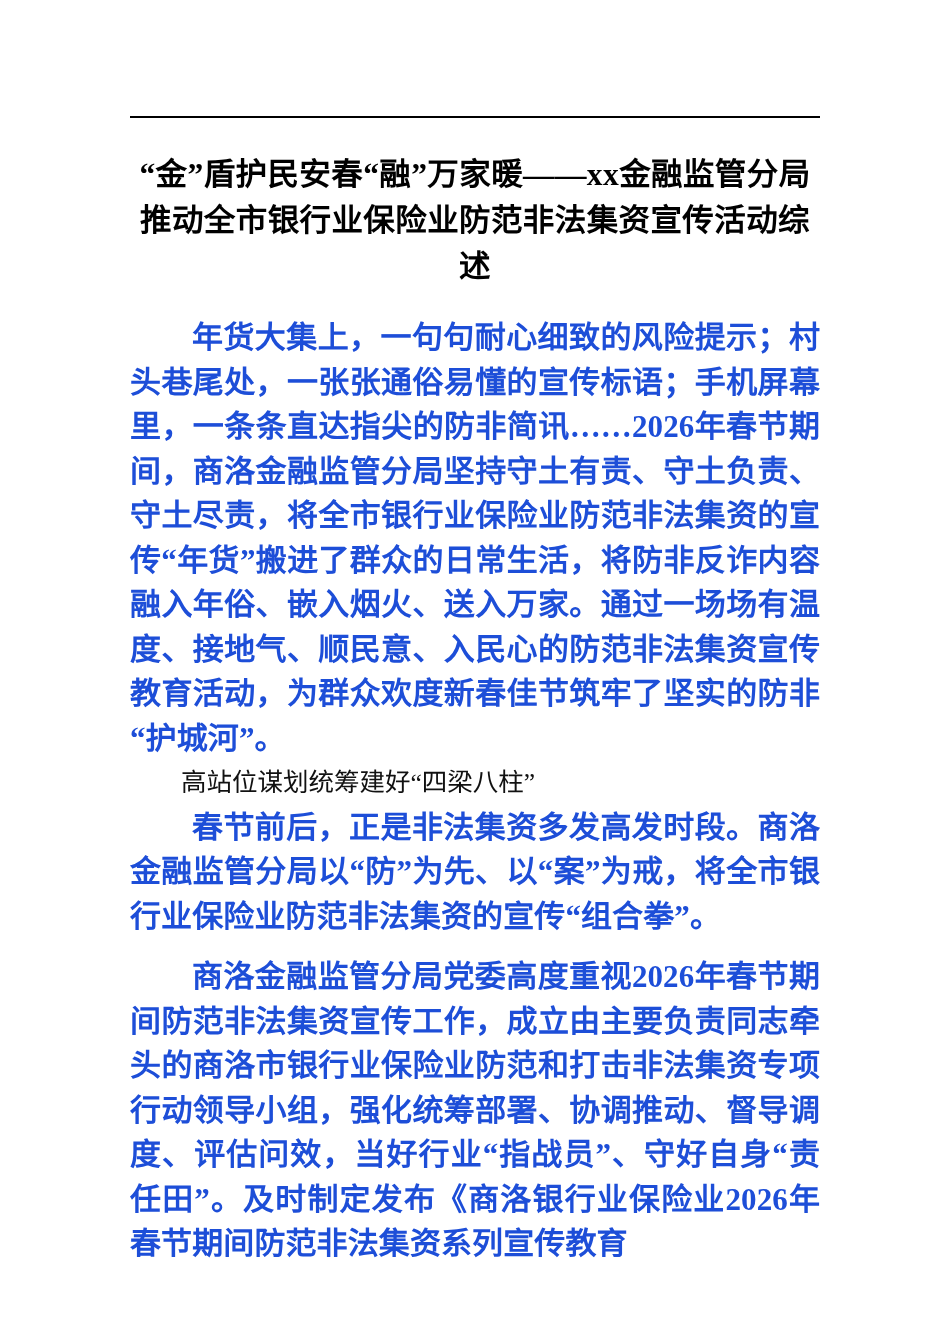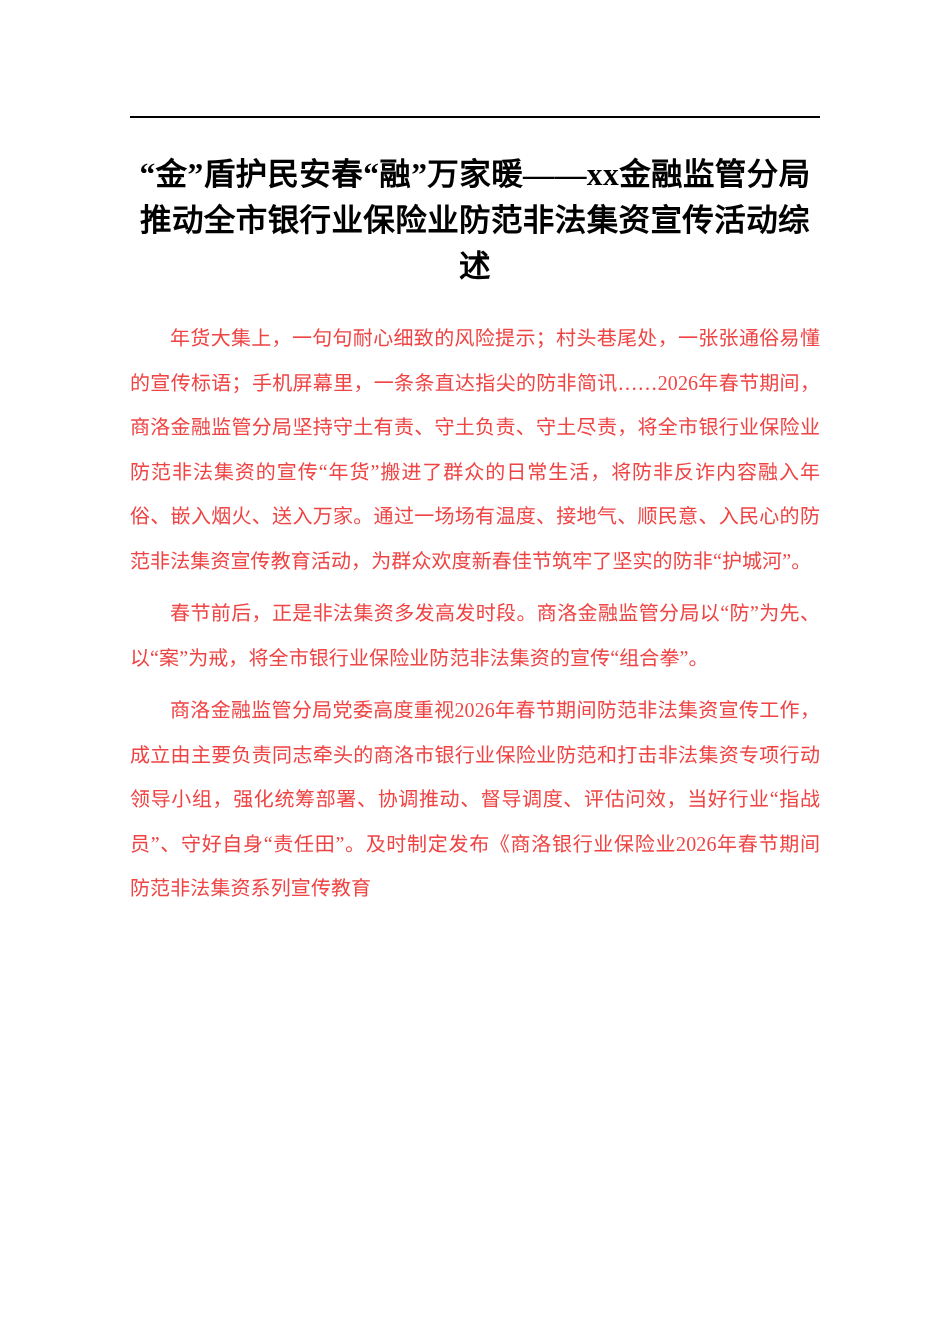--- a/index.html
+++ b/index.html
@@ -53,33 +53,33 @@
     text-align: center;
     letter-spacing: 0.4px;
     margin: 0 0 26px 0;
     word-break: break-all;
     text-align-last: center;
   }
 
   
   .para {
     font-family: "Liberation Serif", "DejaVu Serif", serif;
-    font-weight: normal;
-    font-size: 20px;
+    font-weight: bold;
+    font-size: 31px;
     line-height: 44.5px;
     text-align: justify;
     text-justify: inter-ideograph;
     text-indent: 2em;
     margin: 0;
     word-break: break-all;
     letter-spacing: 0.1px;
-    color: #ef4444;
+    color: #1d4ed8;
   }
   .para + .para {
-    margin-top: 8px;
+    margin-top: 16px;
   }
 
   
   .subhead {
     font-family: "Liberation Serif", "DejaVu Serif", serif;
     font-weight: normal;
     font-size: 25.5px;
     line-height: 44.5px;
     text-indent: 2em;
     margin: 0;
@@ -94,20 +94,21 @@
 <div class="page">
 
   <div class="header-rule"></div>
 
   <div class="doc-body">
 
     <h1 class="doc-title">“金”盾护民安春“融”万家暖——xx金融监管分局推动全市银行业保险业防范非法集资宣传活动综述</h1>
 
     <p class="para">年货大集上，一句句耐心细致的风险提示；村头巷尾处，一张张通俗易懂的宣传标语；手机屏幕里，一条条直达指尖的防非简讯……2026年春节期间，商洛金融监管分局坚持守土有责、守土负责、守土尽责，将全市银行业保险业防范非法集资的宣传“年货”搬进了群众的日常生活，将防非反诈内容融入年俗、嵌入烟火、送入万家。通过一场场有温度、接地气、顺民意、入民心的防范非法集资宣传教育活动，为群众欢度新春佳节筑牢了坚实的防非“护城河”。</p>
 
+    <p class="subhead">高站位谋划统筹建好“四梁八柱”</p>
 
     <p class="para">春节前后，正是非法集资多发高发时段。商洛金融监管分局以“防”为先、以“案”为戒，将全市银行业保险业防范非法集资的宣传“组合拳”。</p>
 
     <p class="para">商洛金融监管分局党委高度重视2026年春节期间防范非法集资宣传工作，成立由主要负责同志牵头的商洛市银行业保险业防范和打击非法集资专项行动领导小组，强化统筹部署、协调推动、督导调度、评估问效，当好行业“指战员”、守好自身“责任田”。及时制定发布《商洛银行业保险业2026年春节期间防范非法集资系列宣传教育</p>
 
   </div>
 
 </div>
 
 </body></html>

